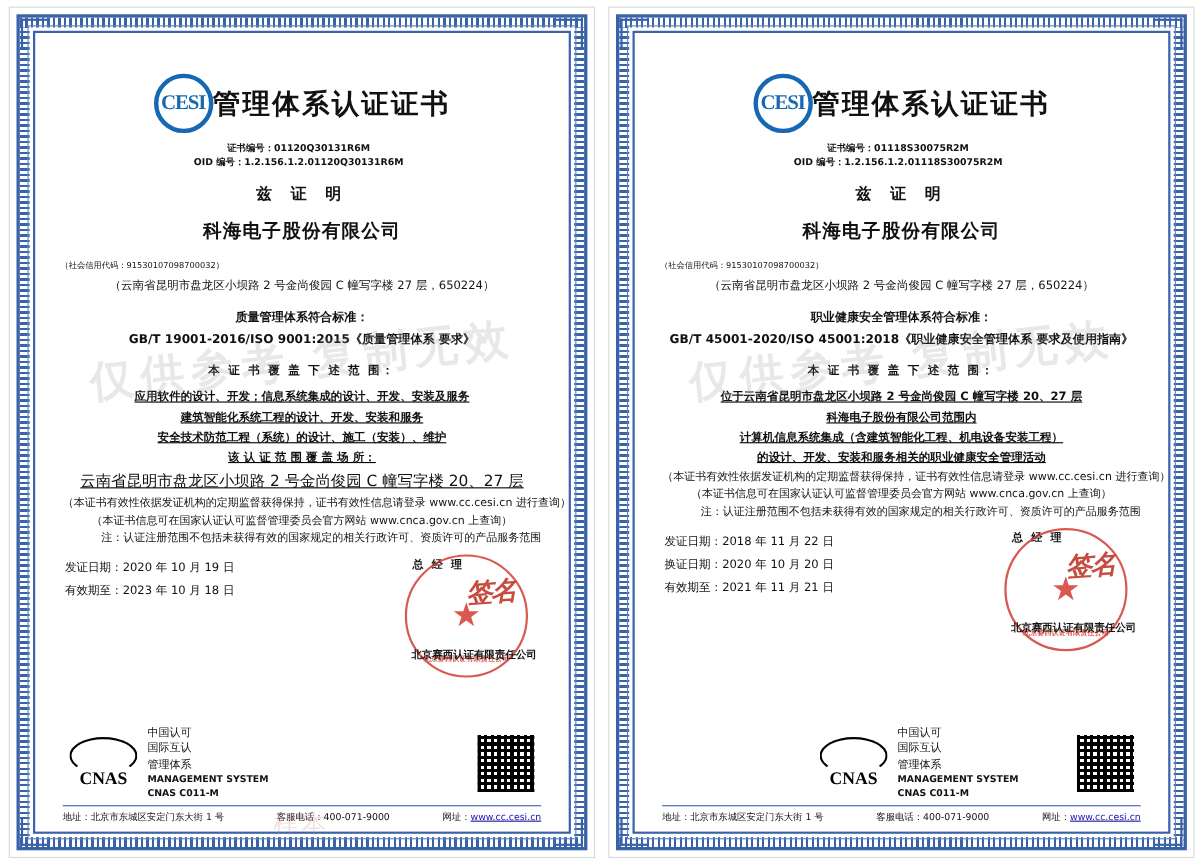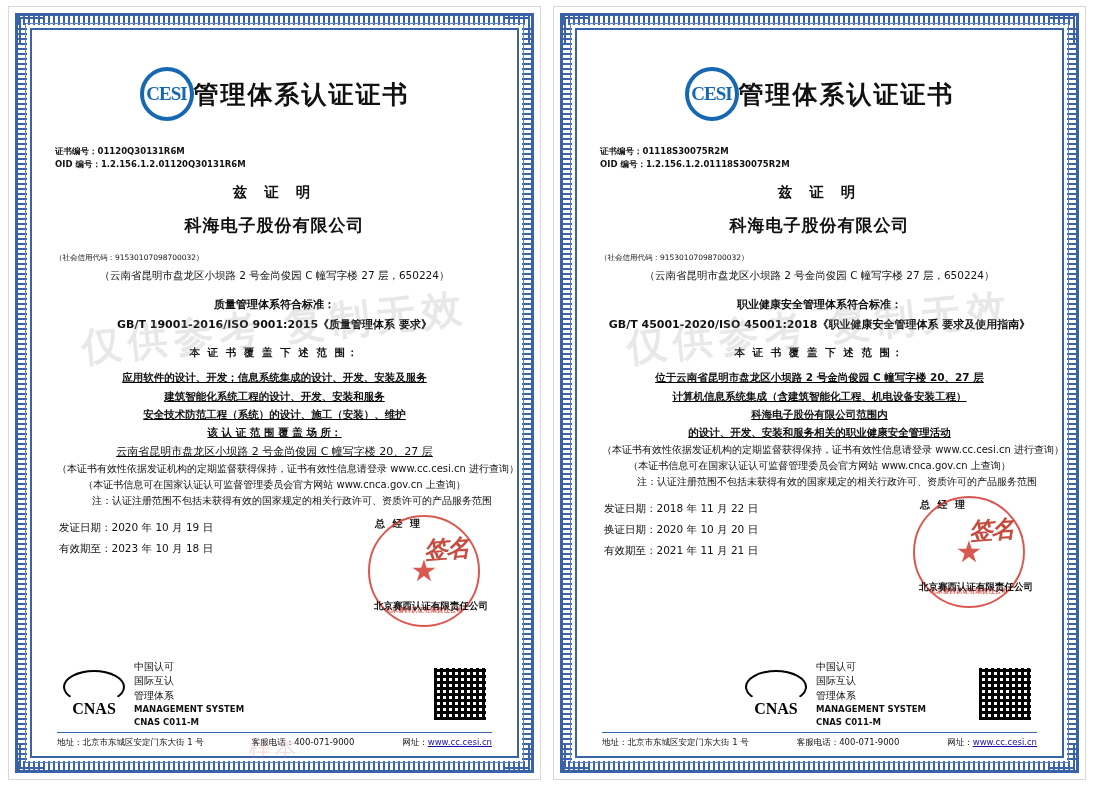--- a/index.html
+++ b/index.html
@@ -97,22 +97,22 @@
   .title-cn {
     font-size: 25px;
     font-weight: bold;
     color: #111;
     letter-spacing: 2px;
     white-space: nowrap;
   }
 
   
   .numbers {
-    margin-top: 24px;
-    text-align: left;
+    margin-top: 8px;
+    text-align: center;
     font-size: 8.5px;
     line-height: 1.55;
     color: #111;
     font-weight: bold;
     padding-right: 6px;
   }
   .numbers .row { white-space: nowrap; }
   .numbers .lbl { font-weight: bold; }
 
   
@@ -171,21 +171,21 @@
     text-align: center;
     text-decoration: underline;
   }
   .scope-lines div {
     font-size: 10.5px;
     font-weight: bold;
     line-height: 1.75;
     color: #111;
   }
   .scope-lines div.small {
-    font-size: 11px;
+    font-size: 14px;
     font-weight: normal;
   }
 
   
   .fineprint {
     font-size: 10px;
     line-height: 1.6;
     color: #111;
     text-align: center;
     padding: 0 2px;
@@ -529,22 +529,22 @@
       <div class="company">科海电子股份有限公司</div>
       <div class="credit">（社会信用代码：91530107098700032）</div>
       <div class="address">（云南省昆明市盘龙区小坝路 2 号金尚俊园 C 幢写字楼 27 层，650224）</div>
 
       <div class="std-label">职业健康安全管理体系符合标准：</div>
       <div class="std-value">GB/T 45001-2020/ISO 45001:2018《职业健康安全管理体系 要求及使用指南》</div>
 
       <div class="scope-label">本 证 书 覆 盖 下 述 范 围：</div>
       <div class="scope-lines">
         <div>位于云南省昆明市盘龙区小坝路 2 号金尚俊园 C 幢写字楼 20、27 层</div>
+        <div>科海电子股份有限公司范围内</div>
         <div>计算机信息系统集成（含建筑智能化工程、机电设备安装工程）</div>
-        <div>科海电子股份有限公司范围内</div>
         <div>的设计、开发、安装和服务相关的职业健康安全管理活动</div>
       </div>
 
       <div class="fineprint">
         <div class="ln">（本证书有效性依据发证机构的定期监督获得保持，证书有效性信息请登录 www.cc.cesi.cn 进行查询）</div>
         <div class="ln">（本证书信息可在国家认证认可监督管理委员会官方网站 www.cnca.gov.cn 上查询）</div>
         <div class="note">注：认证注册范围不包括未获得有效的国家规定的相关行政许可、资质许可的产品服务范围</div>
       </div>
 
       <div class="dates-block">

